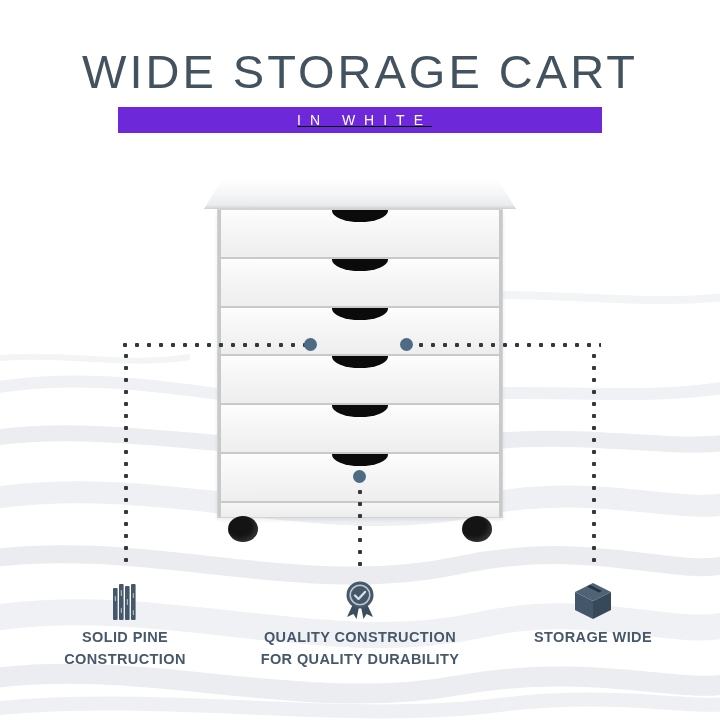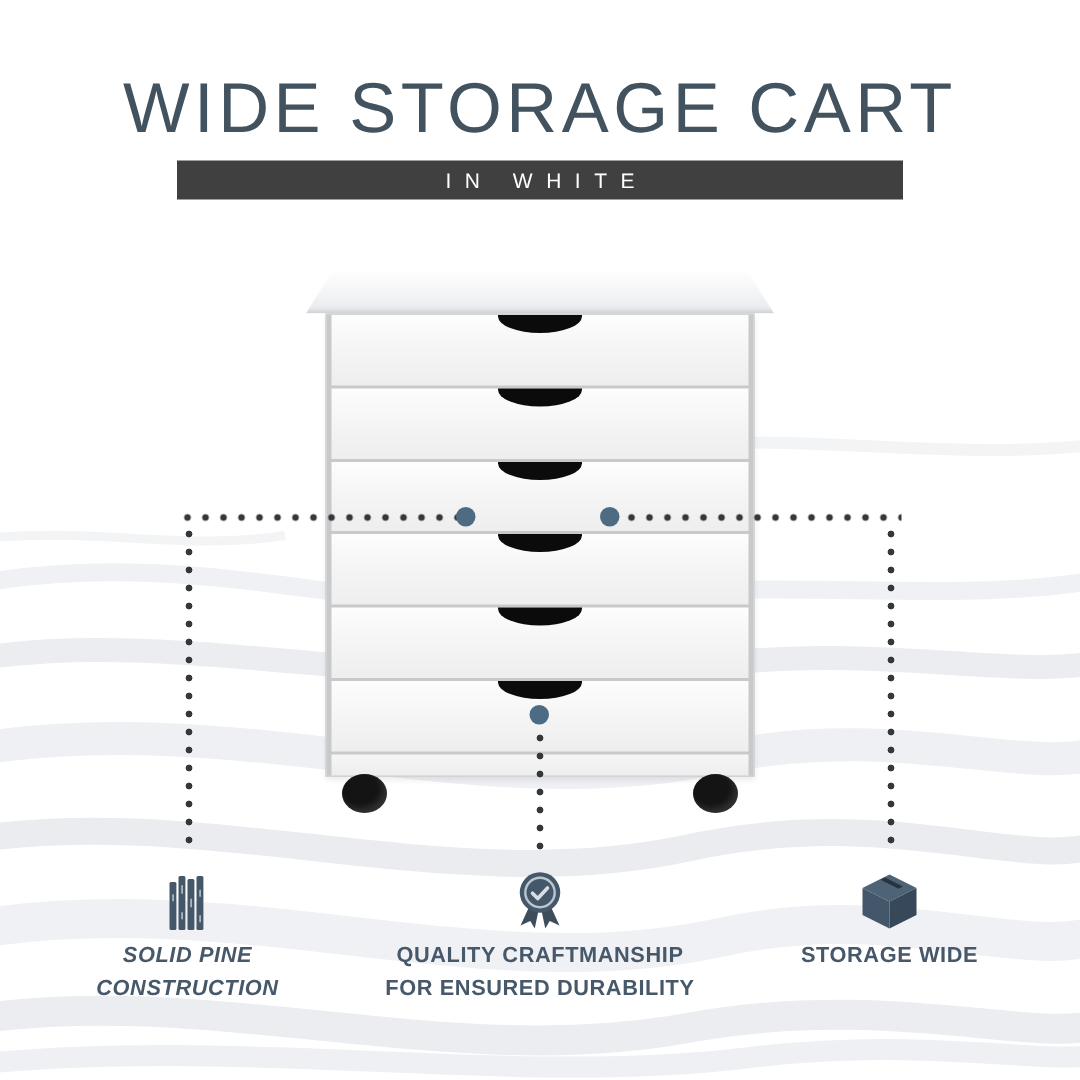--- a/index.html
+++ b/index.html
@@ -3,21 +3,21 @@
 <meta charset="utf-8">
 <style>
   html,body{margin:0;padding:0;background:#fff;}
   .canvas{position:relative;width:720px;height:720px;overflow:hidden;background:#ffffff;
           font-family:"Liberation Sans","DejaVu Sans",sans-serif;}
   .waves{position:absolute;left:0;top:0;width:720px;height:720px;}
 
   .title{position:absolute;left:0;right:0;top:44px;text-align:center;
          font-size:47px;font-weight:300;color:#42535f;letter-spacing:3px;white-space:nowrap;}
   .subtitle-bar{position:absolute;left:118px;top:107px;width:484px;height:26px;
-                background:#404040;display:flex;align-items:center;justify-content:center;}
+                background:#6d28d9;display:flex;align-items:center;justify-content:center;text-decoration:underline;}
   .subtitle-bar span{color:#ffffff;font-size:14px;letter-spacing:9px;padding-left:9px;font-weight:400;}
 
   
   .cart-top{position:absolute;left:204px;top:181px;width:312px;height:28px;
             background:linear-gradient(180deg,#fefefe 0%,#f3f4f6 55%,#e7e8eb 100%);
             clip-path:polygon(5.5% 0%,94.5% 0%,100% 100%,0% 100%);
             box-shadow:inset 0 -2px 3px rgba(0,0,0,.10);}
   .cart-body{position:absolute;left:217px;top:209px;width:286px;height:309px;
              background:#c7c9cb;border:1px solid #d2d3d5;box-sizing:border-box;
              display:flex;flex-direction:column;gap:2px;padding:0 3px;
@@ -35,21 +35,21 @@
   .dots-h{position:absolute;height:8px;background-image:radial-gradient(circle,#35383b 2px,rgba(0,0,0,0) 2.5px);
           background-size:12px 8px;background-repeat:repeat-x;background-position:left center;}
   .dots-v{position:absolute;width:8px;background-image:radial-gradient(circle,#35383b 2px,rgba(0,0,0,0) 2.5px);
           background-size:8px 12px;background-repeat:repeat-y;background-position:center top;}
   .big-dot{position:absolute;width:13px;height:13px;border-radius:50%;background:#4D6B82;}
 
   
   .feature{position:absolute;top:578px;text-align:center;}
   .icon-wrap{height:42px;display:flex;align-items:flex-end;justify-content:center;margin-bottom:6px;}
   .cap{font-size:14.5px;line-height:22px;font-weight:600;color:#46586a;letter-spacing:.4px;}
-  .f1{left:25px;width:200px;font-style:italic;}
+  .f1{left:25px;width:200px;}
   .f2{left:230px;width:260px;}
   .f3{left:493px;width:200px;}
 </style>
 </head>
 <body>
 
 <div class="canvas">
 
   <svg class="waves" viewBox="0 0 720 720" fill="none">
     <path d="M420,300 C520,285 640,310 740,295" stroke="#f3f4f6" stroke-width="8"></path>
@@ -128,22 +128,22 @@
   <div class="feature f2">
     <div class="icon-wrap">
       <svg width="36" height="40" viewBox="0 0 36 40">
         <polygon points="11,24 5,37 11.5,34 14.5,39 17,27" fill="#3c4e5c"></polygon>
         <polygon points="25,24 31,37 24.5,34 21.5,39 19,27" fill="#3c4e5c"></polygon>
         <circle cx="18" cy="15" r="13.5" fill="#45586A"></circle>
         <circle cx="18" cy="15" r="9.8" fill="none" stroke="#cfd9e0" stroke-width="1.6" opacity="0.85"></circle>
         <path d="M13 15.5 l3.5 3.5 l6.5 -7" stroke="#d7dfe5" stroke-width="2.4" fill="none" stroke-linecap="round" stroke-linejoin="round"></path>
       </svg>
     </div>
-    <div class="cap">QUALITY CRAFTMANSHIP</div>
-    <div class="cap">FOR ENSURED DURABILITY</div>
+    <div class="cap">QUALITY CONSTRUCTION</div>
+    <div class="cap">FOR QUALITY DURABILITY</div>
   </div>
 
   <div class="feature f3">
     <div class="icon-wrap">
       <svg width="40" height="38" viewBox="0 0 40 38">
         <polygon points="20,1 38,10 20,19 2,10" fill="#4e6376"></polygon>
         <polygon points="2,10 20,19 20,37 2,28" fill="#44576a"></polygon>
         <polygon points="38,10 20,19 20,37 38,28" fill="#37485a"></polygon>
         <polygon points="14,4.5 17,3 29,9 26,10.5" fill="#26343f"></polygon>
       </svg>

